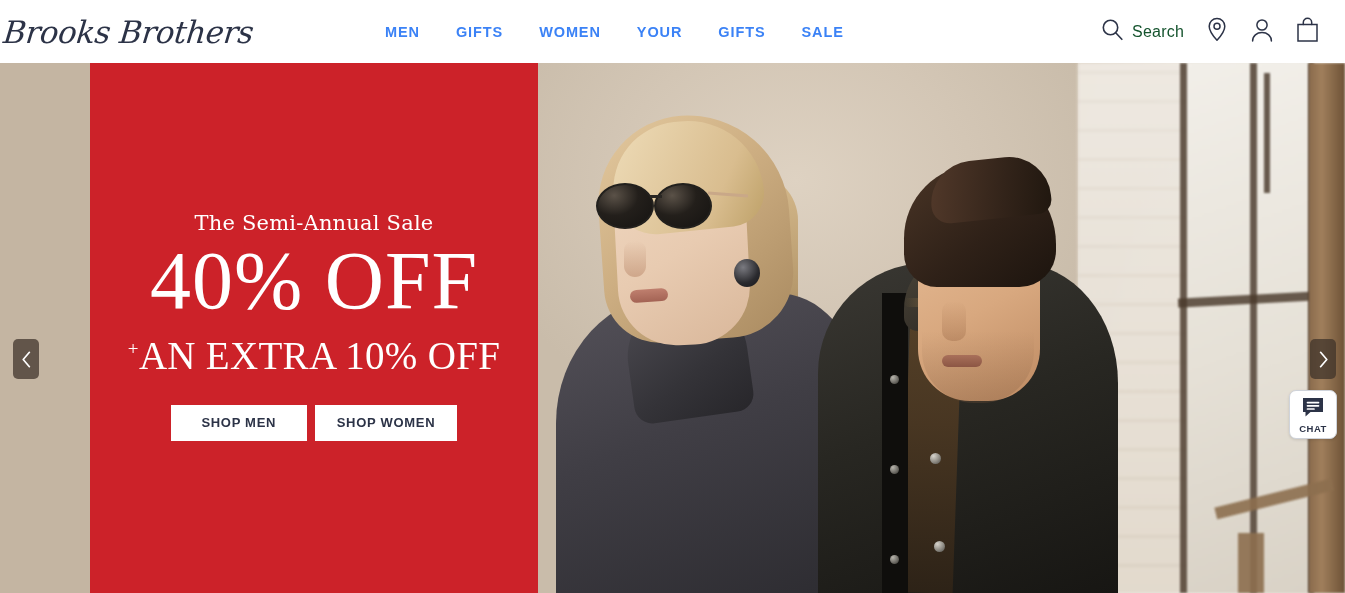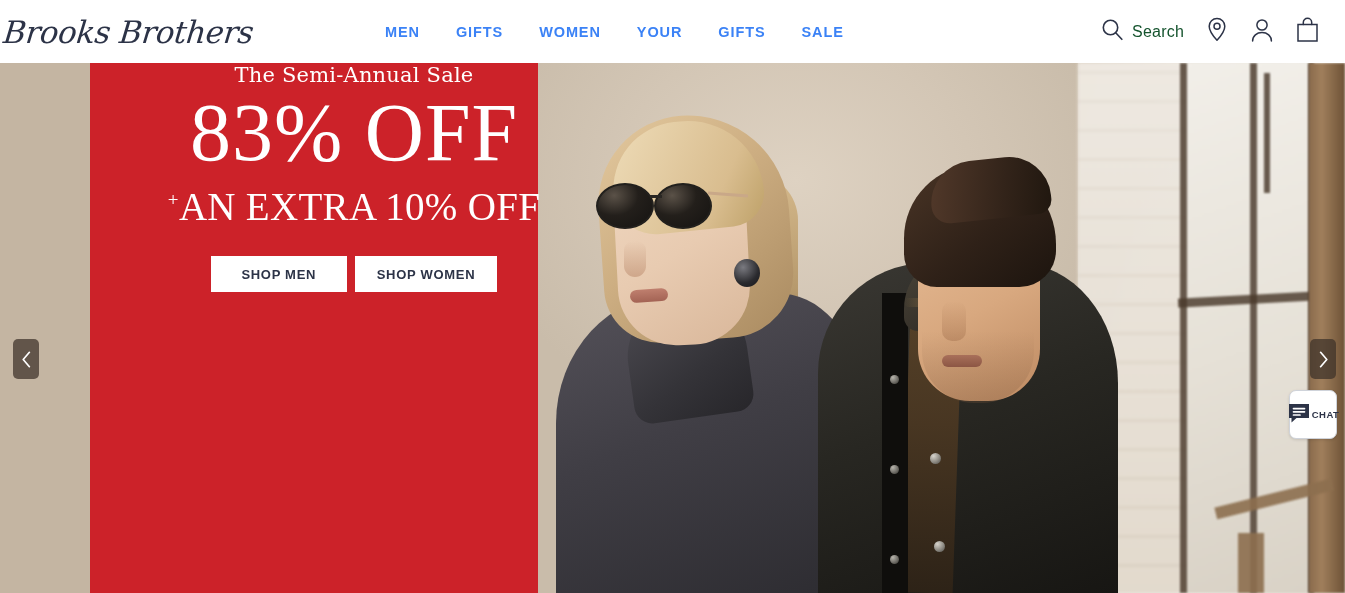--- a/index.html
+++ b/index.html
@@ -390,22 +390,22 @@
     color: #ffffff;
     text-align: center;
   }
   #promo-inner {
     position: absolute;
     left: 0; top: 0;
     width: 448px; height: 530px;
     display: flex;
     flex-direction: column;
     align-items: center;
+    justify-content: center;
     padding-bottom: 4px;
-    margin-left: 40px;
   }
   #promo-eyebrow {
     font-family: "DejaVu Serif", serif;
     font-size: 21px;
     letter-spacing: 0.2px;
     margin-bottom: 6px;
     white-space: nowrap;
   }
   #promo-headline {
     font-family: "Liberation Serif", serif;
@@ -520,21 +520,21 @@
 
   
   #chat-widget {
     position: absolute;
     right: 8px; top: 390px;
     width: 48px; height: 49px;
     background: #ffffff;
     border: 1px solid #cfd3da;
     border-radius: 7px;
     display: flex;
-    flex-direction: row;
+    flex-direction: column;
     align-items: center;
     justify-content: center;
     gap: 1px;
     cursor: pointer;
     z-index: 35;
     box-shadow: 0 1px 3px rgba(0,0,0,0.12);
   }
   #chat-label {
     color: #2c3347;
     font-size: 9.5px;
@@ -657,21 +657,21 @@
       <div class="m-brow" style="left:446px;top:188px;width:34px;transform:rotate(2deg);"></div>
       <div class="m-hair"></div>
       <div class="m-hair-sweep"></div>
     </div>
 
     <div id="promo-panel">
       <div id="promo-inner">
 
         <div id="promo-eyebrow">The Semi-Annual Sale</div>
 
-        <div id="promo-headline">83% OFF</div>
+        <div id="promo-headline">40% OFF</div>
 
 
         <div id="promo-extra"><span class="plus">+</span><span>AN EXTRA 10% OFF</span></div>
 
 
         <div id="promo-buttons">
           <button class="promo-btn">SHOP MEN</button>
           <button class="promo-btn">SHOP WOMEN</button>
         </div>
       </div>

